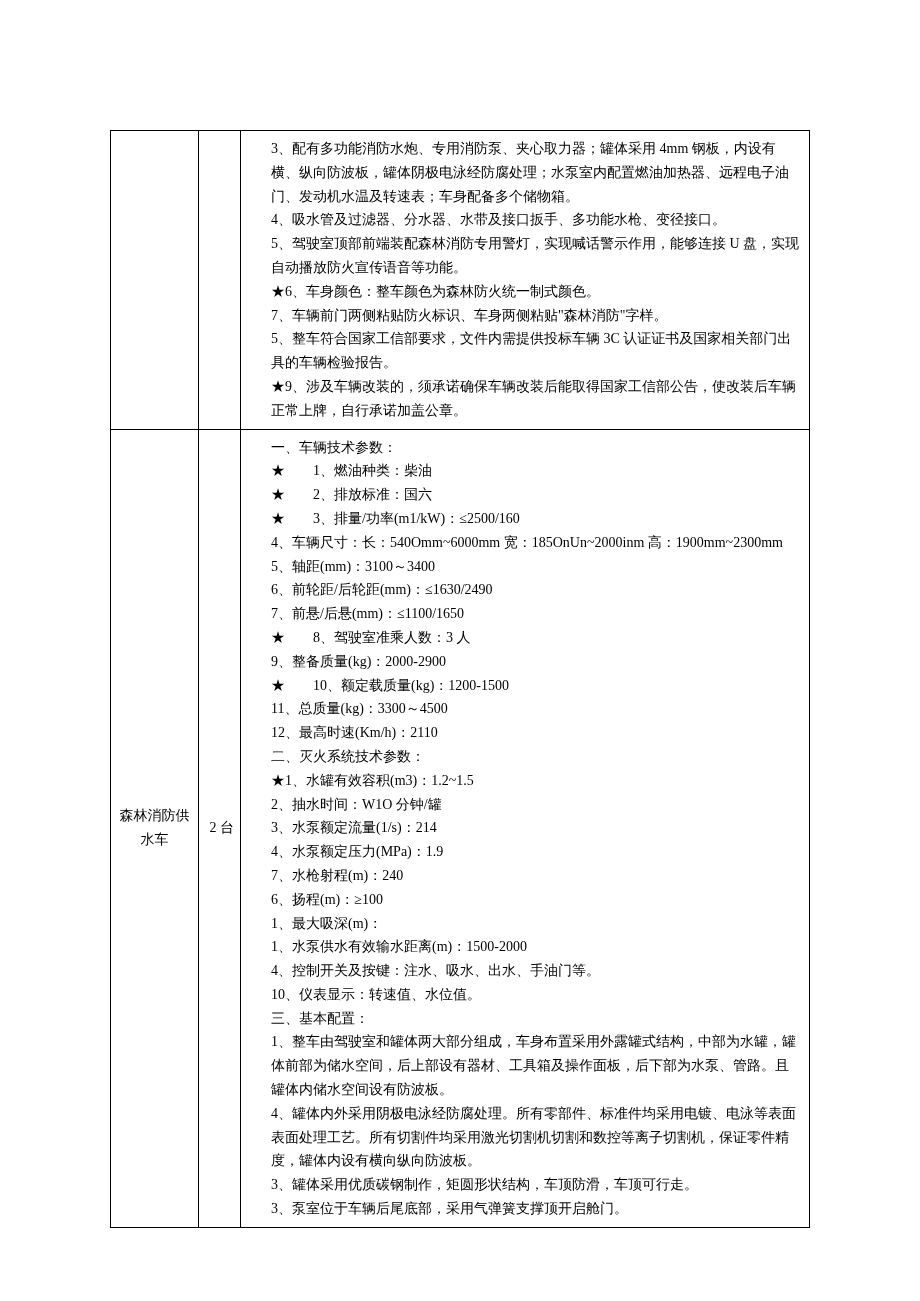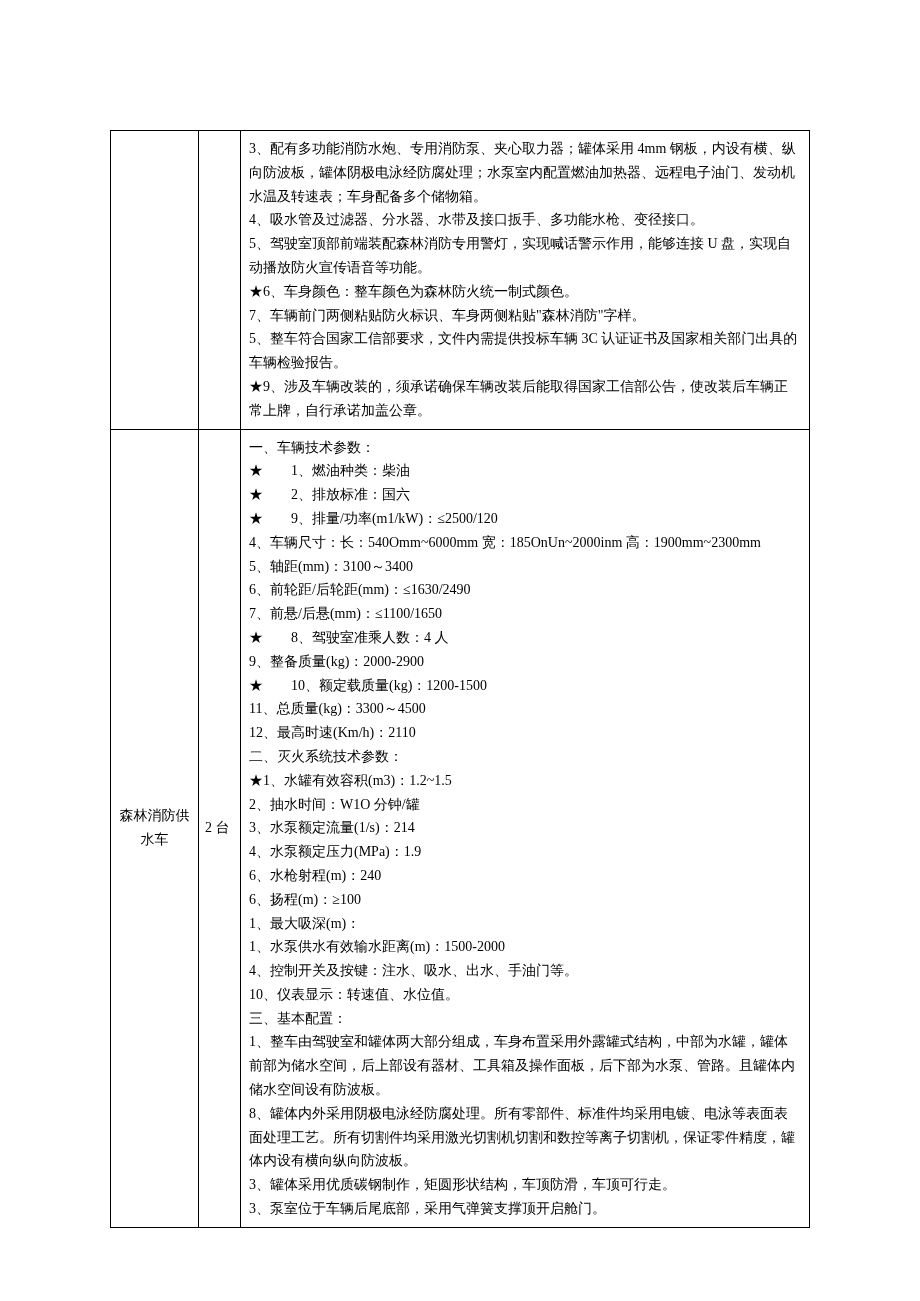--- a/index.html
+++ b/index.html
@@ -17,23 +17,23 @@
       table-layout: fixed;
     }
     td {
       border: 1px solid #000;
       vertical-align: middle;
       padding: 4px 6px;
       line-height: 1.7;
       word-wrap: break-word;
     }
     .col-name { width: 88px; text-align: center; }
-    .col-qty { width: 42px; text-align: left; margin-left: 26px; }
+    .col-qty { width: 42px; text-align: right; margin-left: 26px; }
     .col-spec { width: auto; text-align: left; padding: 6px 8px; }
-    .spec-line { display: block; }
+    .spec-line { display: block; margin-left: 22px; }
   </style>
 </head>
 <body>
 
 <table>
   <tbody id="tbody">
       <tr>
         <td class="col-name"></td>
         <td class="col-qty"></td>
         <td class="col-spec">
@@ -46,42 +46,42 @@
           <span class="spec-line">★9、涉及车辆改装的，须承诺确保车辆改装后能取得国家工信部公告，使改装后车辆正常上牌，自行承诺加盖公章。</span>
         </td>
       </tr>
       <tr>
         <td class="col-name">森林消防供水车</td>
         <td class="col-qty">2 台</td>
         <td class="col-spec">
           <span class="spec-line">一、车辆技术参数：</span>
           <span class="spec-line">★　　1、燃油种类：柴油</span>
           <span class="spec-line">★　　2、排放标准：国六</span>
-          <span class="spec-line">★　　9、排量/功率(m1/kW)：≤2500/120</span>
+          <span class="spec-line">★　　3、排量/功率(m1/kW)：≤2500/160</span>
           <span class="spec-line">4、车辆尺寸：长：540Omm~6000mm 宽：185OnUn~2000inm 高：1900mm~2300mm</span>
           <span class="spec-line">5、轴距(mm)：3100～3400</span>
           <span class="spec-line">6、前轮距/后轮距(mm)：≤1630/2490</span>
           <span class="spec-line">7、前悬/后悬(mm)：≤1100/1650</span>
-          <span class="spec-line">★　　8、驾驶室准乘人数：4 人</span>
+          <span class="spec-line">★　　8、驾驶室准乘人数：3 人</span>
           <span class="spec-line">9、整备质量(kg)：2000-2900</span>
           <span class="spec-line">★　　10、额定载质量(kg)：1200-1500</span>
           <span class="spec-line">11、总质量(kg)：3300～4500</span>
           <span class="spec-line">12、最高时速(Km/h)：2110</span>
           <span class="spec-line">二、灭火系统技术参数：</span>
           <span class="spec-line">★1、水罐有效容积(m3)：1.2~1.5</span>
           <span class="spec-line">2、抽水时间：W1O 分钟/罐</span>
           <span class="spec-line">3、水泵额定流量(1/s)：214</span>
           <span class="spec-line">4、水泵额定压力(MPa)：1.9</span>
-          <span class="spec-line">6、水枪射程(m)：240</span>
+          <span class="spec-line">7、水枪射程(m)：240</span>
           <span class="spec-line">6、扬程(m)：≥100</span>
           <span class="spec-line">1、最大吸深(m)：</span>
           <span class="spec-line">1、水泵供水有效输水距离(m)：1500-2000</span>
           <span class="spec-line">4、控制开关及按键：注水、吸水、出水、手油门等。</span>
           <span class="spec-line">10、仪表显示：转速值、水位值。</span>
           <span class="spec-line">三、基本配置：</span>
           <span class="spec-line">1、整车由驾驶室和罐体两大部分组成，车身布置采用外露罐式结构，中部为水罐，罐体前部为储水空间，后上部设有器材、工具箱及操作面板，后下部为水泵、管路。且罐体内储水空间设有防波板。</span>
-          <span class="spec-line">8、罐体内外采用阴极电泳经防腐处理。所有零部件、标准件均采用电镀、电泳等表面表面处理工艺。所有切割件均采用激光切割机切割和数控等离子切割机，保证零件精度，罐体内设有横向纵向防波板。</span>
+          <span class="spec-line">4、罐体内外采用阴极电泳经防腐处理。所有零部件、标准件均采用电镀、电泳等表面表面处理工艺。所有切割件均采用激光切割机切割和数控等离子切割机，保证零件精度，罐体内设有横向纵向防波板。</span>
           <span class="spec-line">3、罐体采用优质碳钢制作，矩圆形状结构，车顶防滑，车顶可行走。</span>
           <span class="spec-line">3、泵室位于车辆后尾底部，采用气弹簧支撑顶开启舱门。</span>
         </td>
       </tr>
     </tbody>
 </table>
 
 </body></html>

